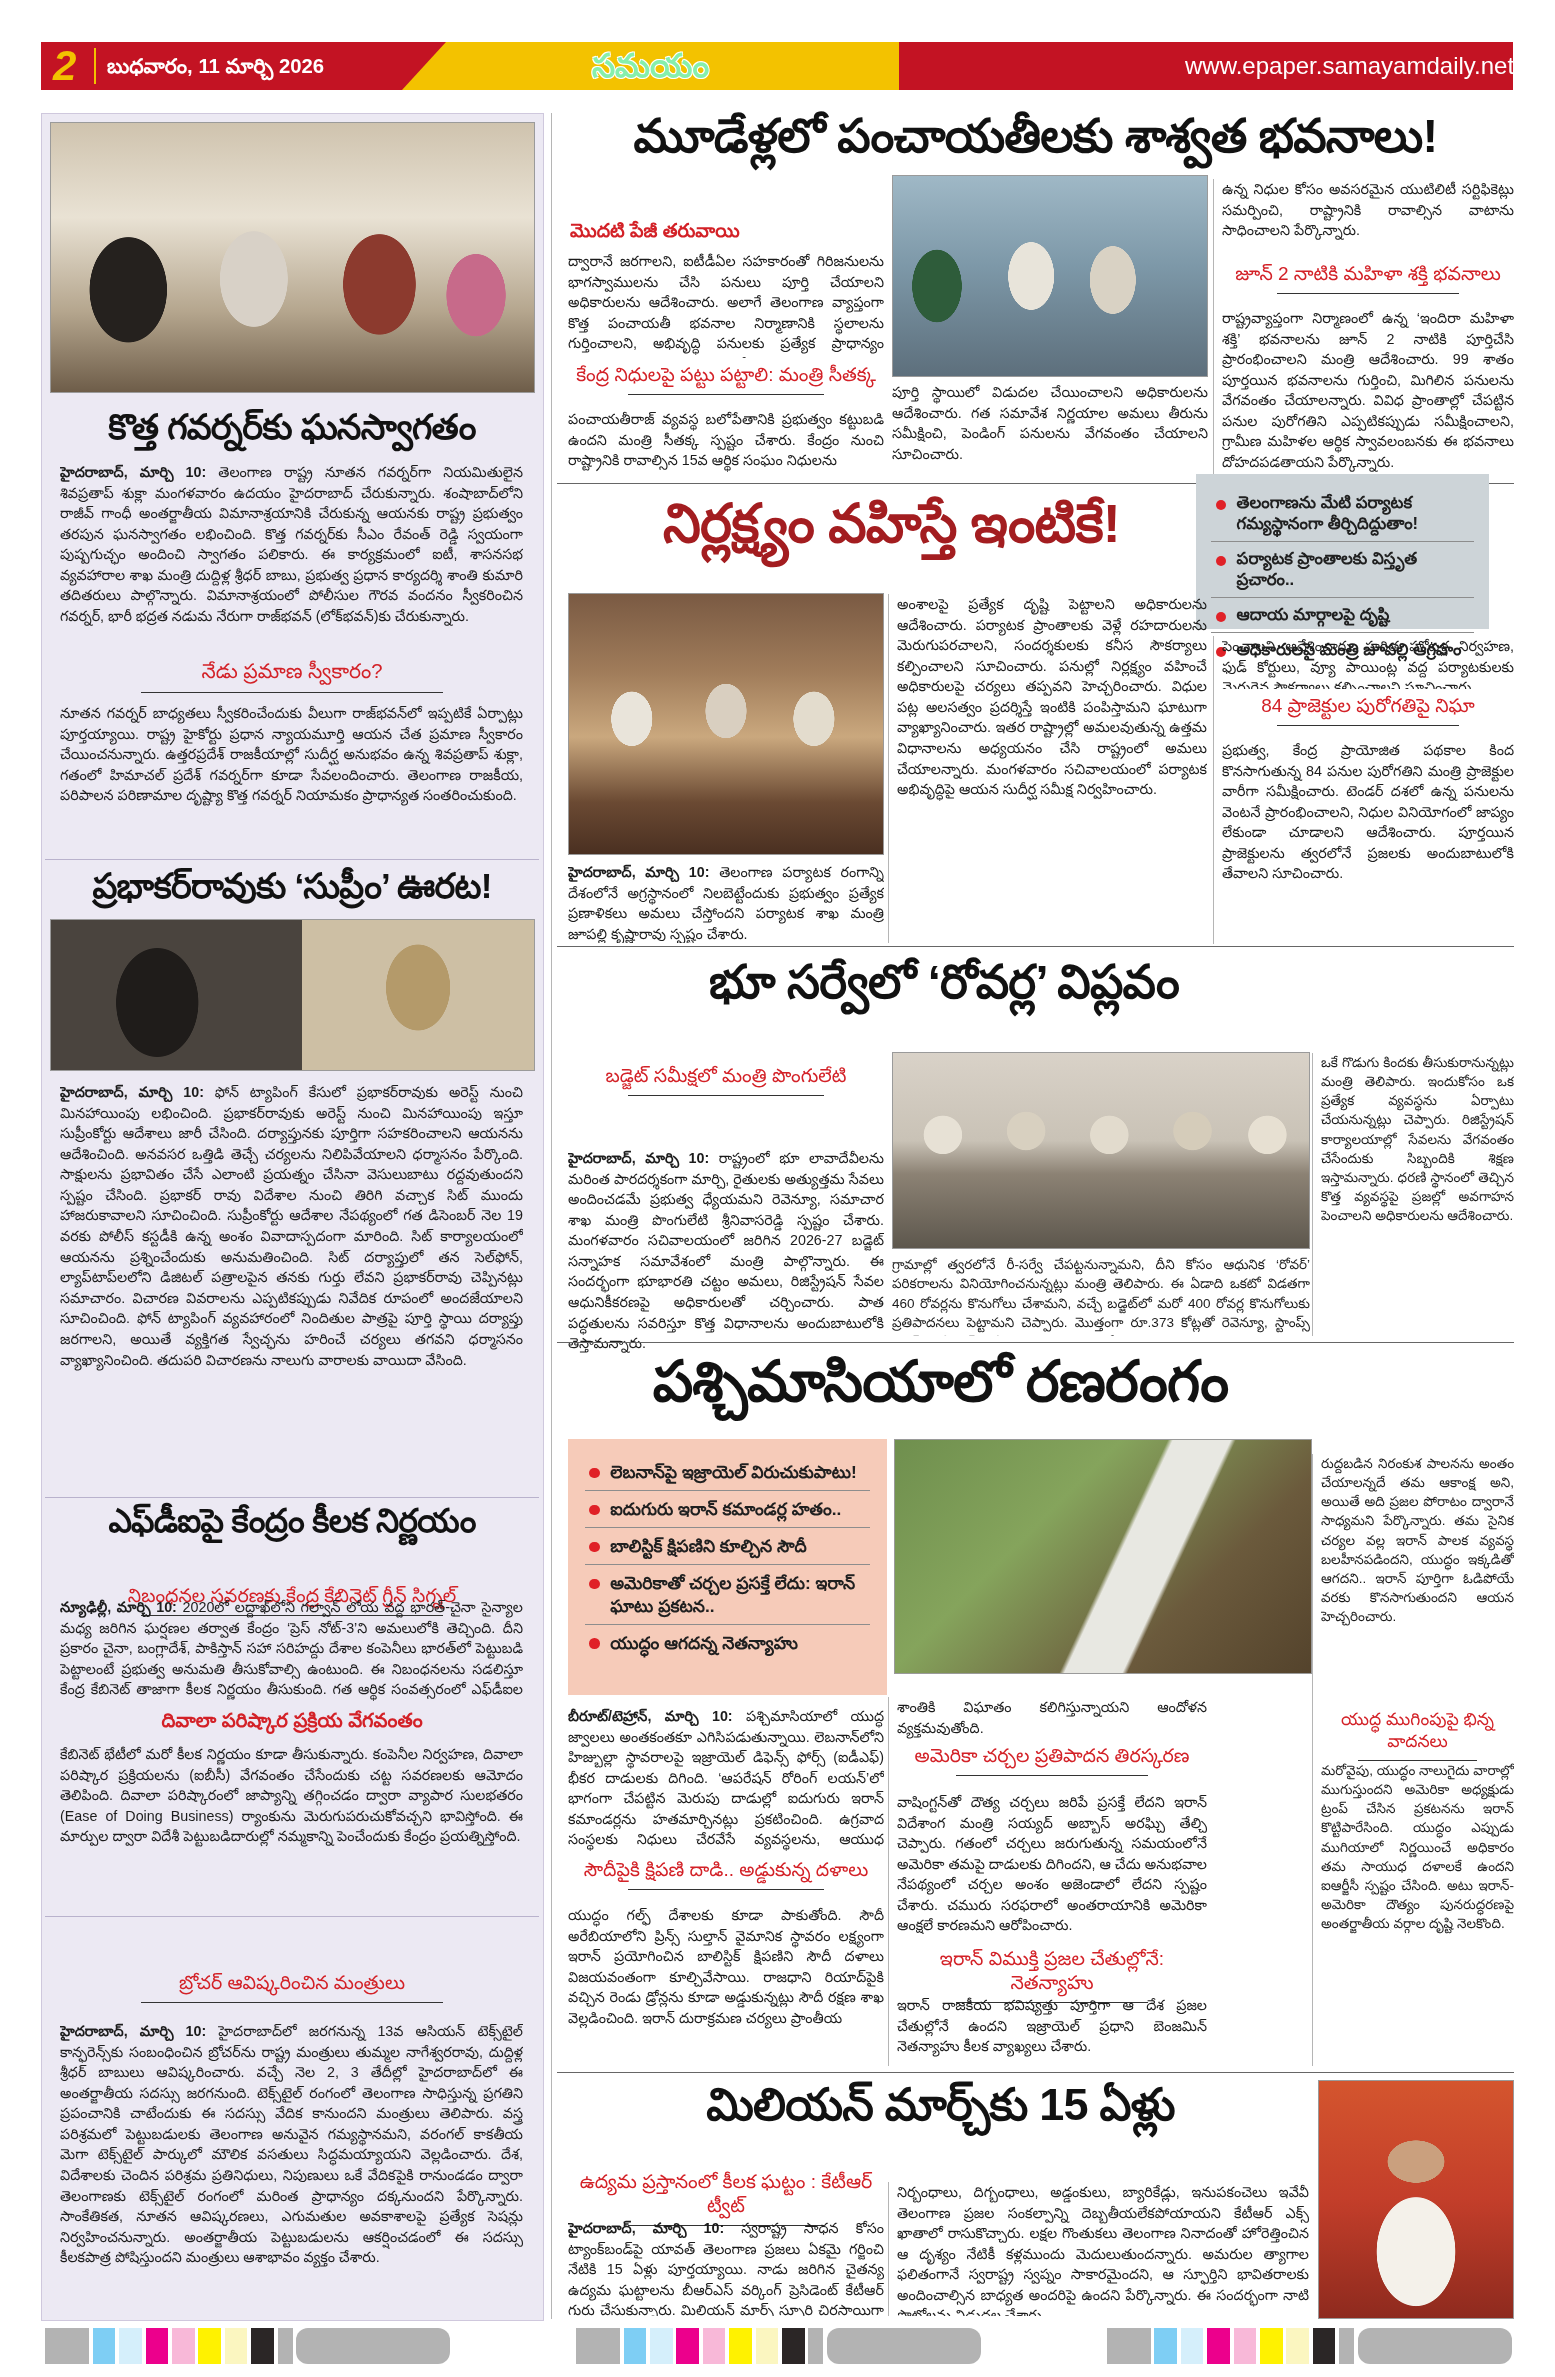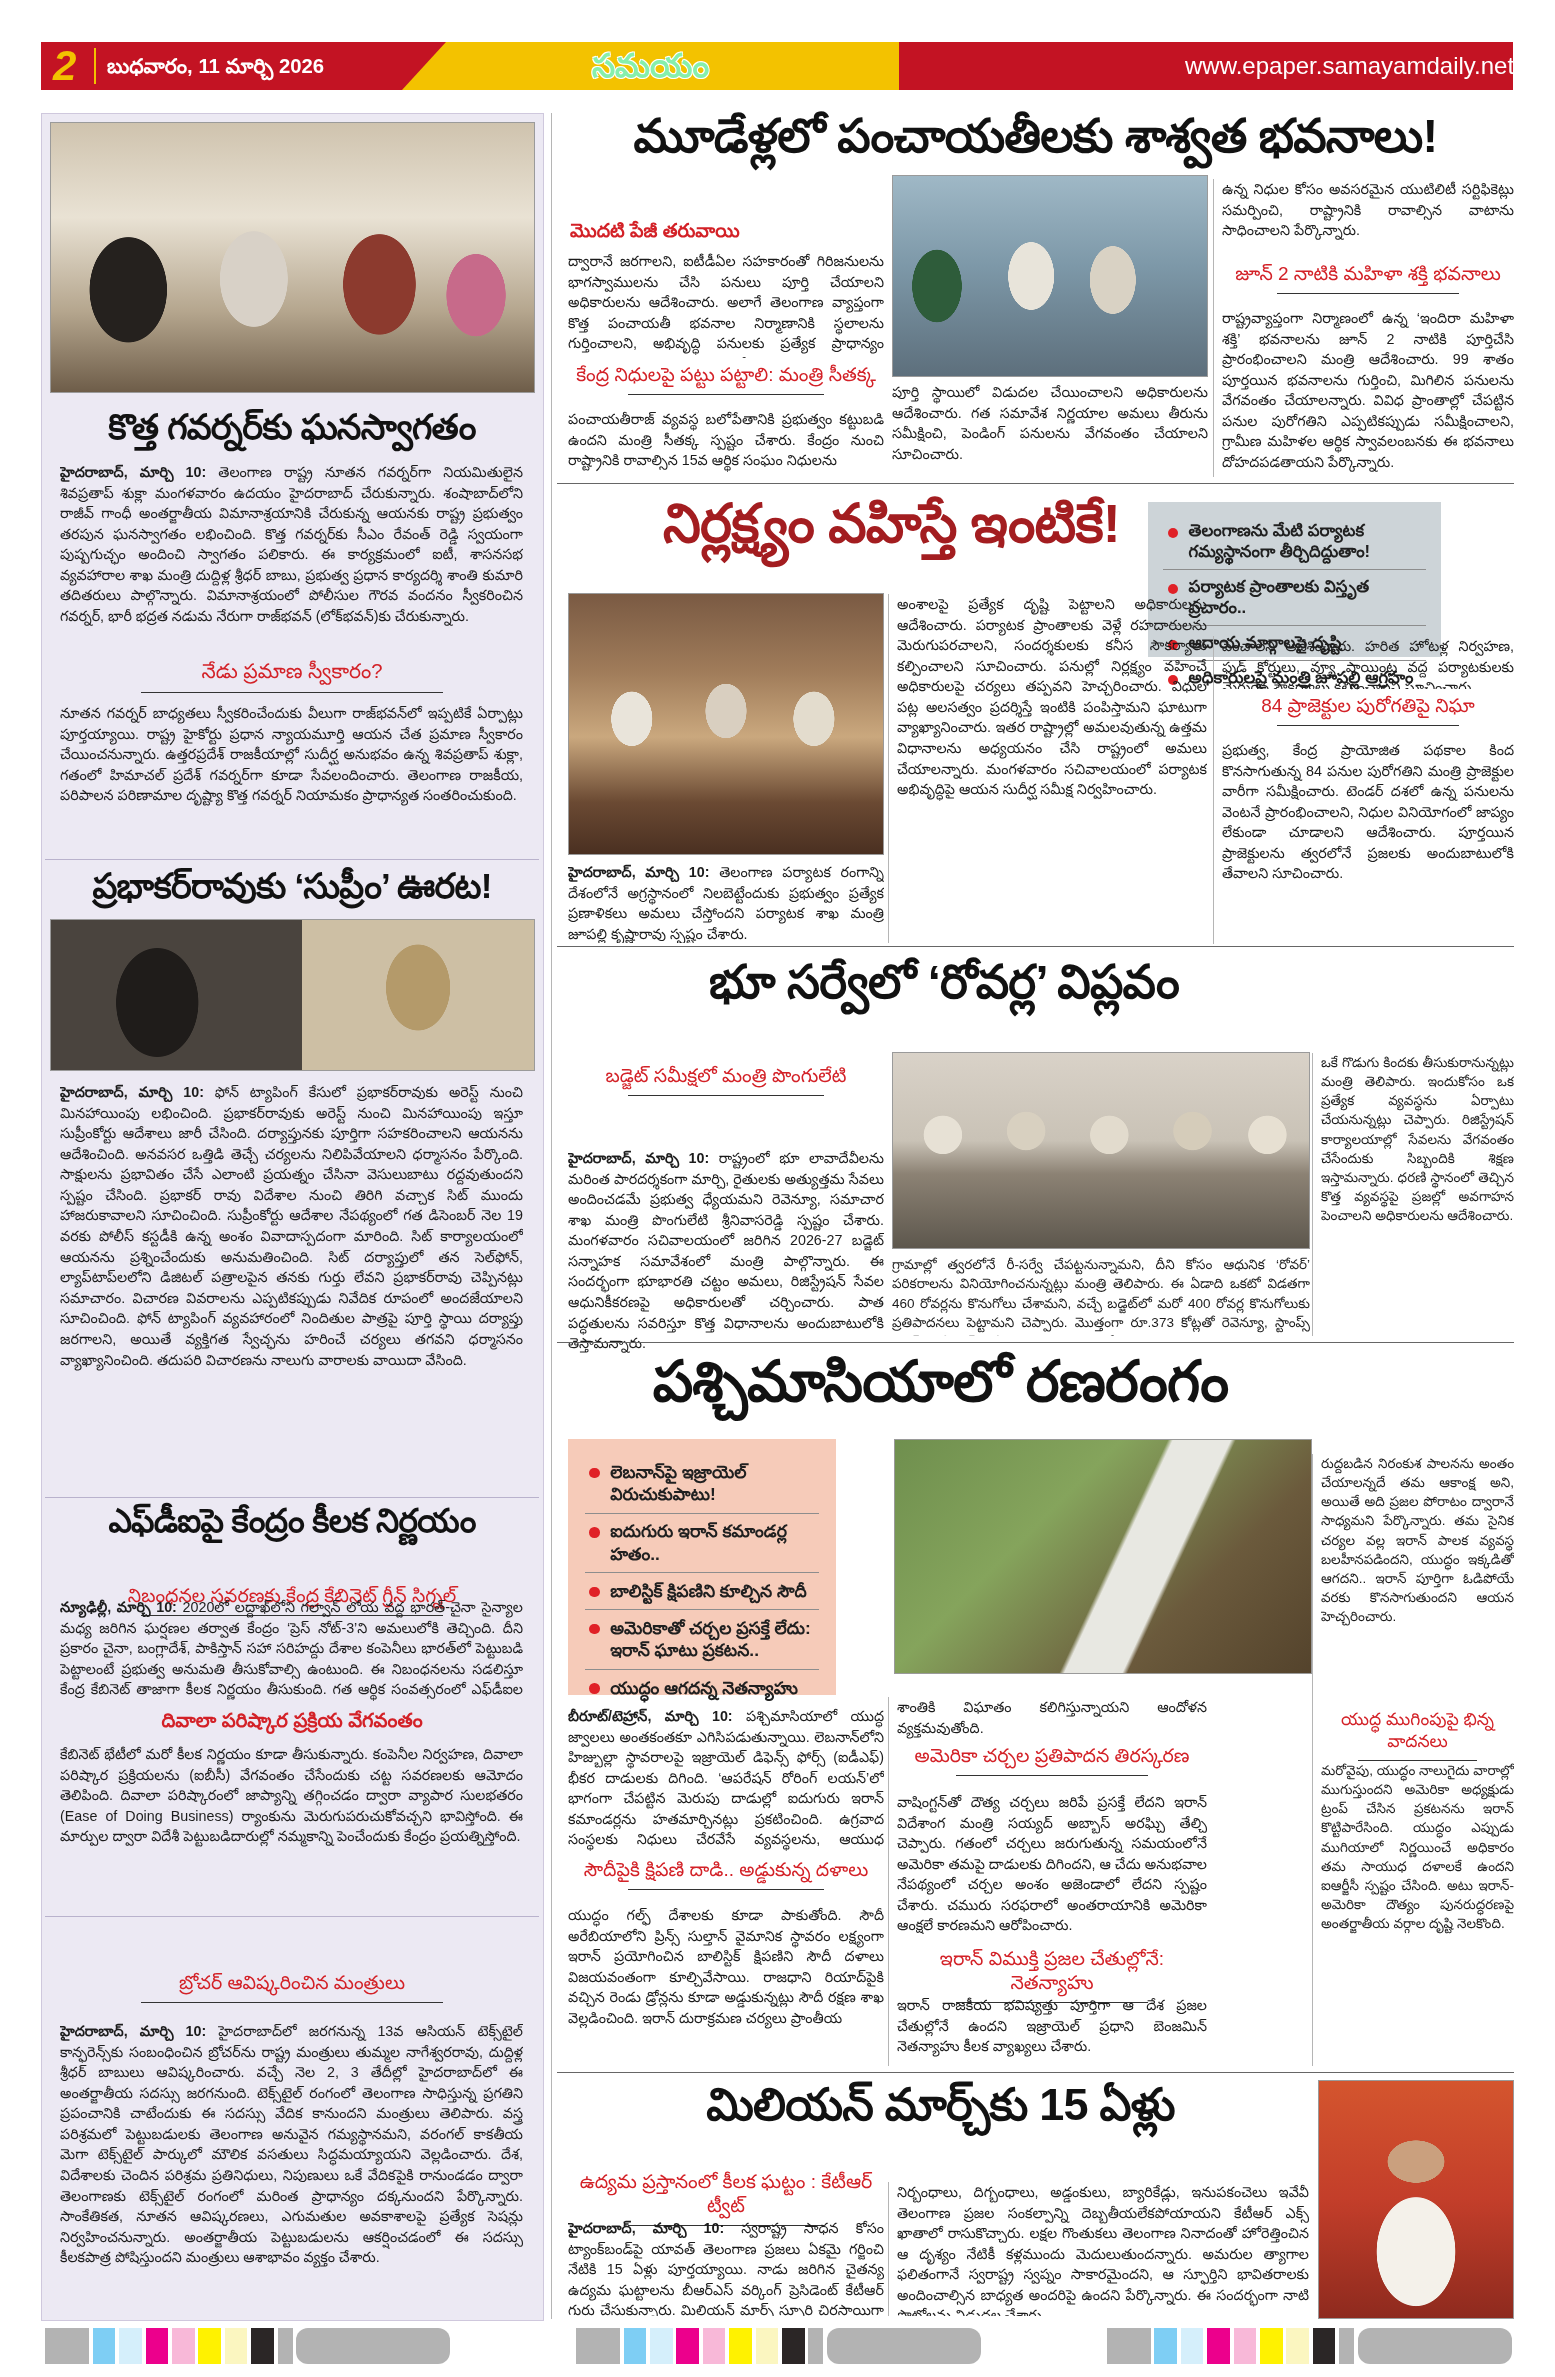--- a/index.html
+++ b/index.html
@@ -150,21 +150,21 @@
   <div class="abs body" style="left:568px;top:409px;width:316px;height:69px;">పంచాయతీరాజ్ వ్యవస్థ బలోపేతానికి ప్రభుత్వం కట్టుబడి ఉందని మంత్రి సీతక్క స్పష్టం చేశారు. కేంద్రం నుంచి రాష్ట్రానికి రావాల్సిన 15వ ఆర్థిక సంఘం నిధులను</div>
   <div class="abs body" style="left:892px;top:382px;width:316px;height:95px;">పూర్తి స్థాయిలో విడుదల చేయించాలని అధికారులను ఆదేశించారు. గత సమావేశ నిర్ణయాల అమలు తీరును సమీక్షించి, పెండింగ్ పనులను వేగవంతం చేయాలని సూచించారు.</div>
   <div class="abs vrule" style="left:1213px;top:179px;height:298px;"></div>
   <div class="abs body" style="left:1222px;top:179px;width:292px;height:77px;">ఉన్న నిధుల కోసం అవసరమైన యుటిలిటీ సర్టిఫికెట్లు సమర్పించి, రాష్ట్రానికి రావాల్సిన వాటాను సాధించాలని పేర్కొన్నారు.</div>
   <div class="abs redsub small" style="left:1222px;top:262px;width:292px;">జూన్ 2 నాటికి మహిళా శక్తి భవనాలు</div>
   <div class="abs body" style="left:1222px;top:308px;width:292px;height:170px;">రాష్ట్రవ్యాప్తంగా నిర్మాణంలో ఉన్న ‘ఇందిరా మహిళా శక్తి’ భవనాలను జూన్ 2 నాటికి పూర్తిచేసి ప్రారంభించాలని మంత్రి ఆదేశించారు. 99 శాతం పూర్తయిన భవనాలను గుర్తించి, మిగిలిన పనులను వేగవంతం చేయాలన్నారు. వివిధ ప్రాంతాల్లో చేపట్టిన పనుల పురోగతిని ఎప్పటికప్పుడు సమీక్షించాలని, గ్రామీణ మహిళల ఆర్థిక స్వావలంబనకు ఈ భవనాలు దోహదపడతాయని పేర్కొన్నారు.</div>
 
   <div class="abs hrule" style="left:557px;top:483px;width:957px;"></div>
 
   <div class="abs headline headline-red nowrap" style="left:568px;top:494px;width:647px;font-size:54px;">నిర్లక్ష్యం వహిస్తే ఇంటికే!</div>
-  <div class="abs graybox" style="left:1148px;top:474px;width:293px;height:155px;margin-top:28px;">
+  <div class="abs graybox" style="left:1196px;top:474px;width:293px;height:155px;">
     <ul class="bullets">
       <li>తెలంగాణను మేటి పర్యాటక గమ్యస్థానంగా తీర్చిదిద్దుతాం!</li>
       <li>పర్యాటక ప్రాంతాలకు విస్తృత ప్రచారం..</li>
       <li>ఆదాయ మార్గాలపై దృష్టి</li>
       <li>అధికారులపై మంత్రి జూపల్లి ఆగ్రహం</li>
     </ul>
   </div>
   <div class="abs photo ph-meeting" style="left:568px;top:593px;width:316px;height:262px;"></div>
   <div class="abs body" style="left:568px;top:862px;width:316px;height:81px;">
     <span class="dl">హైదరాబాద్, మార్చి 10:</span>
@@ -186,21 +186,21 @@
     <span class="dl">హైదరాబాద్, మార్చి 10:</span>
     <span>రాష్ట్రంలో భూ లావాదేవీలను మరింత పారదర్శకంగా మార్చి, రైతులకు అత్యుత్తమ సేవలు అందించడమే ప్రభుత్వ ధ్యేయమని రెవెన్యూ, సమాచార శాఖ మంత్రి పొంగులేటి శ్రీనివాసరెడ్డి స్పష్టం చేశారు. మంగళవారం సచివాలయంలో జరిగిన 2026-27 బడ్జెట్ సన్నాహక సమావేశంలో మంత్రి పాల్గొన్నారు. ఈ సందర్భంగా భూభారతి చట్టం అమలు, రిజిస్ట్రేషన్ సేవల ఆధునికీకరణపై అధికారులతో చర్చించారు. పాత పద్ధతులను సవరిస్తూ కొత్త విధానాలను అందుబాటులోకి తెస్తామన్నారు.</span>
   </div>
   <div class="abs body" style="left:892px;top:1255px;width:418px;height:81px;font-size:13.5px;">గ్రామాల్లో త్వరలోనే రీ-సర్వే చేపట్టనున్నామని, దీని కోసం ఆధునిక ‘రోవర్’ పరికరాలను వినియోగించనున్నట్లు మంత్రి తెలిపారు. ఈ ఏడాది ఒకటో విడతగా 460 రోవర్లను కొనుగోలు చేశామని, వచ్చే బడ్జెట్‌లో మరో 400 రోవర్ల కొనుగోలుకు ప్రతిపాదనలు పెట్టామని చెప్పారు. మొత్తంగా రూ.373 కోట్లతో రెవెన్యూ, స్టాంప్స్ అండ్ రిజిస్ట్రేషన్, సర్వే విభాగాలను ఆధునికీకరించనున్నట్లు వెల్లడించారు.</div>
   <div class="abs vrule" style="left:1312px;top:1053px;height:283px;"></div>
   <div class="abs body narrow" style="left:1321px;top:1053px;width:193px;height:283px;">ఒకే గొడుగు కిందకు తీసుకురానున్నట్లు మంత్రి తెలిపారు. ఇందుకోసం ఒక ప్రత్యేక వ్యవస్థను ఏర్పాటు చేయనున్నట్లు చెప్పారు. రిజిస్ట్రేషన్ కార్యాలయాల్లో సేవలను వేగవంతం చేసేందుకు సిబ్బందికి శిక్షణ ఇస్తామన్నారు. ధరణి స్థానంలో తెచ్చిన కొత్త వ్యవస్థపై ప్రజల్లో అవగాహన పెంచాలని అధికారులను ఆదేశించారు.</div>
 
   <div class="abs hrule" style="left:557px;top:1342px;width:957px;"></div>
 
   <div class="abs headline nowrap" style="left:568px;top:1351px;width:745px;font-size:57px;">పశ్చిమాసియాలో రణరంగం</div>
-  <div class="abs salmonbox" style="left:568px;top:1439px;width:268px;height:256px;">
+  <div class="abs salmonbox" style="left:568px;top:1439px;width:319px;height:256px;">
     <ul class="bullets">
       <li>లెబనాన్‌పై ఇజ్రాయెల్ విరుచుకుపాటు!</li>
       <li>ఐదుగురు ఇరాన్ కమాండర్ల హతం..</li>
       <li>బాలిస్టిక్ క్షిపణిని కూల్చిన సౌదీ</li>
       <li>అమెరికాతో చర్చల ప్రసక్తే లేదు: ఇరాన్ ఘాటు ప్రకటన..</li>
       <li>యుద్ధం ఆగదన్న నెతన్యాహు</li>
     </ul>
   </div>
   <div class="abs photo ph-drone" style="left:894px;top:1439px;width:418px;height:235px;"></div>
 

